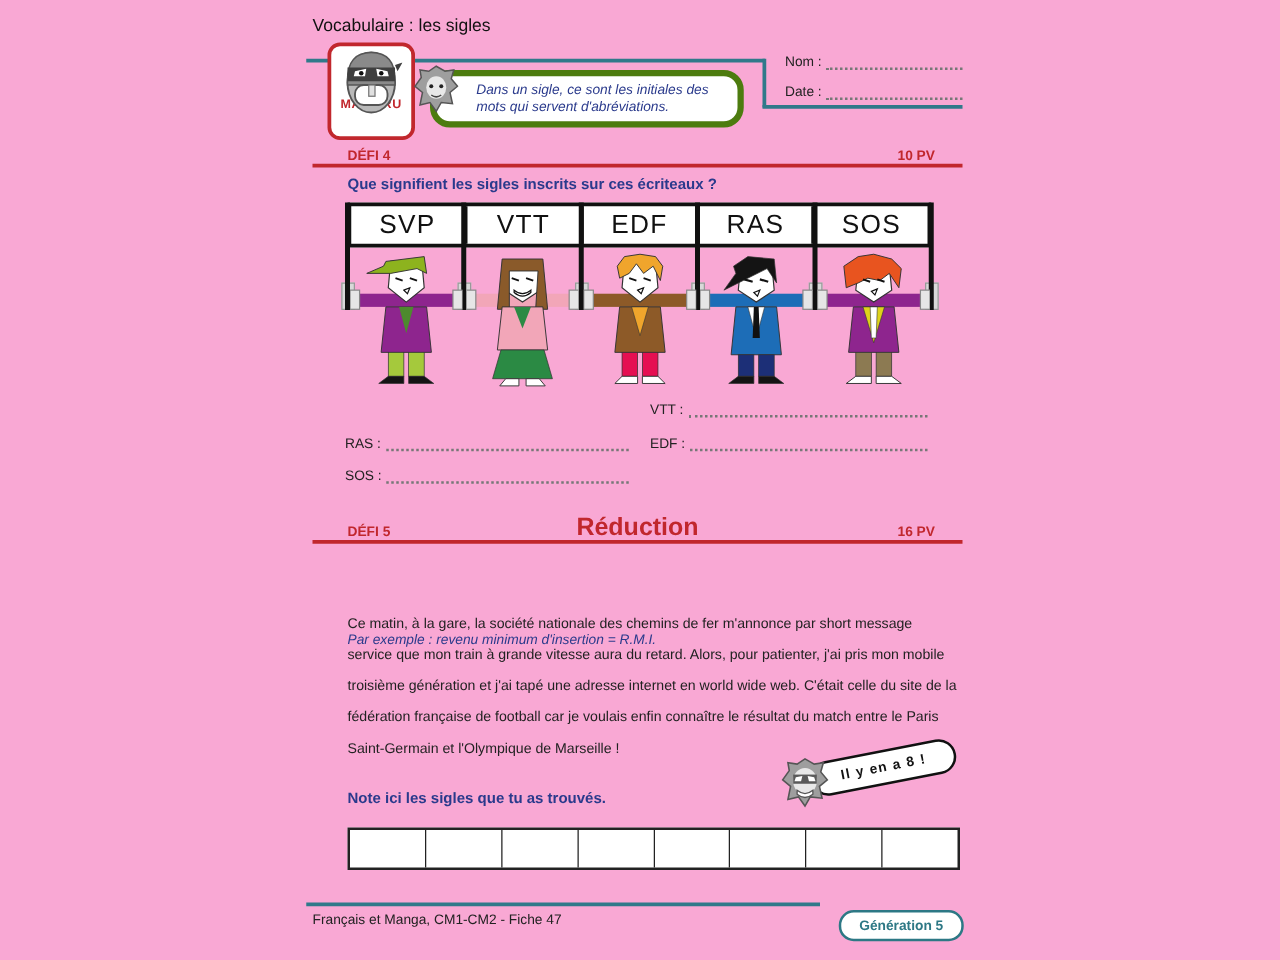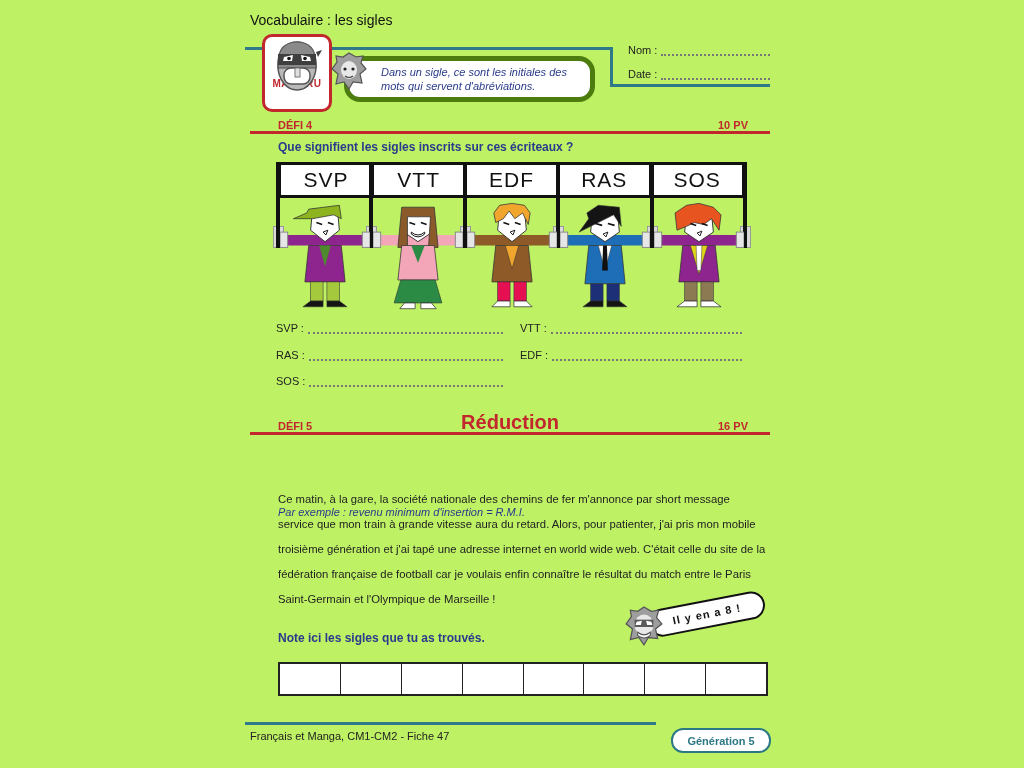--- a/index.html
+++ b/index.html
@@ -1,16 +1,16 @@
 <!DOCTYPE html>
 <html><head>
 <meta charset="utf-8">
 <style>
   html,body{margin:0;padding:0;background:#fff;}
-  .page{position:relative;width:1024px;height:768px;background:#bef264;overflow:hidden;
+  .page{position:relative;width:1024px;height:768px;background:#f9a8d4;overflow:hidden;
         font-family:"Liberation Sans", sans-serif;color:#1a1a1a;}
   .abs{position:absolute;}
 
   
   .page-title{left:250px;top:12px;font-size:14px;color:#111;}
   .teal-line{background:#30798a;}
   .hl1{left:245px;top:47px;width:367px;height:3px;}
   .vl1{left:610px;top:47px;width:3px;height:39px;}
   .hl2{left:610px;top:84px;width:160px;height:3px;}
   .id-row{left:628px;width:142px;height:16px;display:flex;align-items:flex-end;font-size:11px;color:#222;}
@@ -219,24 +219,20 @@
     <polygon points="45,31 50,29 48,34" fill="none" stroke="#111" stroke-width="1"></polygon>
     <polygon points="30,44 64,44 68,82 26,82" stroke="#333" stroke-width="0.8" fill="#8e258e"></polygon>
     <polygon points="38,44 56,44 47,74" stroke="#333" stroke-width="0.5" fill="#ded31b"></polygon>
     <polygon points="44,44 50,44 49,70 45,70" fill="#fff" stroke="#333" stroke-width="0.5"></polygon>
     <rect x="32" y="82" width="13" height="20" stroke="#333" stroke-width="0.6" fill="#8c7a52"></rect>
     <rect x="49" y="82" width="13" height="20" stroke="#333" stroke-width="0.6" fill="#8c7a52"></rect>
     <polygon points="32,102 45,102 45,108 24,108" stroke="#333" stroke-width="0.8" fill="#ffffff"></polygon>
     <polygon points="49,102 62,102 70,108 49,108" stroke="#333" stroke-width="0.8" fill="#ffffff"></polygon>
   </svg>
 
-  <div class="abs ans-row" style="left:276px;top:318px;width:227px;">
-    <span class="lbl">SVP :</span>
-    <span class="dotfill"></span>
-  </div>
   <div class="abs ans-row" style="left:520px;top:318px;width:222px;">
     <span class="lbl">VTT :</span>
     <span class="dotfill"></span>
   </div>
   <div class="abs ans-row" style="left:276px;top:345px;width:227px;">
     <span class="lbl">RAS :</span>
     <span class="dotfill"></span>
   </div>
   <div class="abs ans-row" style="left:520px;top:345px;width:222px;">
     <span class="lbl">EDF :</span>

